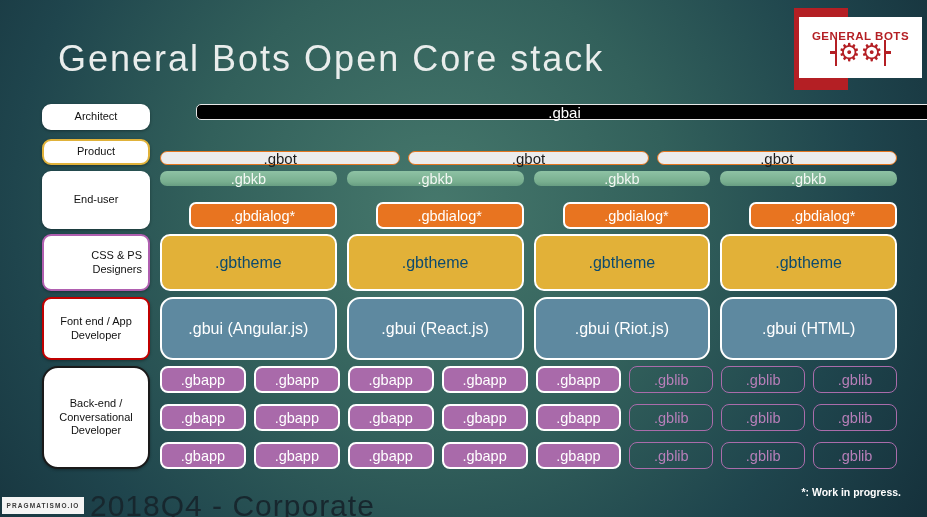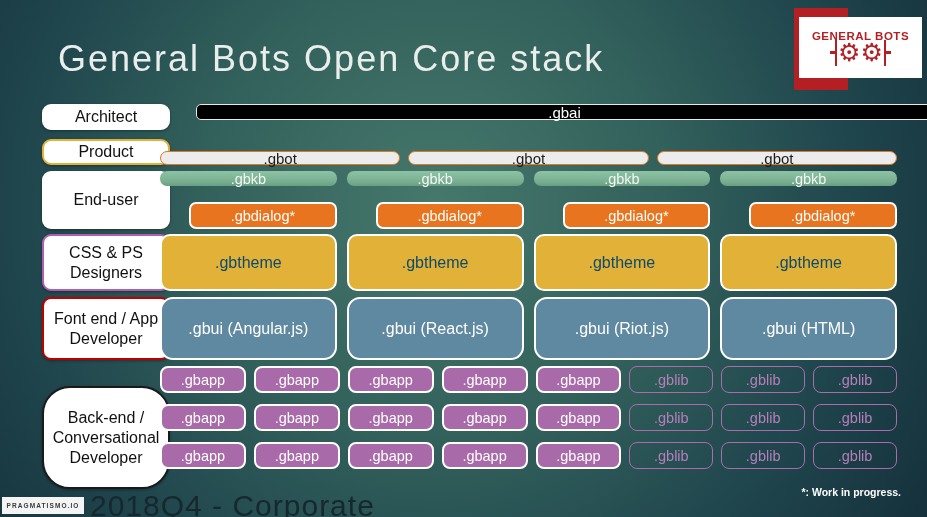--- a/index.html
+++ b/index.html
@@ -24,31 +24,31 @@
   .logo-gears{display:flex;align-items:center;color:#b41f24;line-height:1;margin-top:-2px;}
   .logo-gears .gear{font-size:25px;}
   .logo-gears .axle{width:2.5px;height:26px;background:#b41f24;position:relative;}
   .logo-gears .axle.l{margin-right:1px;}
   .logo-gears .axle.r{margin-left:1px;}
   .logo-gears .axle::before{content:"";position:absolute;top:11px;width:7px;height:3px;background:#b41f24;}
   .logo-gears .axle.l::before{left:-5px;}
   .logo-gears .axle.r::before{right:-5px;}
   
   .side{
-    position:absolute;left:42px;width:128px;background:#fff;border-radius:9px;
+    position:absolute;left:42px;width:108px;background:#fff;border-radius:9px;
     display:flex;align-items:center;justify-content:center;text-align:center;
-    font-size:16px;color:#111;box-sizing:border-box;border:2px solid #fff;
+    font-size:11px;color:#111;box-sizing:border-box;border:2px solid #fff;
     box-shadow:0 1px 3px rgba(0,0,0,0.35);line-height:1.25;padding:2px 6px;
   }
   .side.architect{top:104px;height:26px;}
   .side.product{top:139px;height:26px;border-color:#e0b23a;}
   .side.enduser{top:171px;height:58px;}
-  .side.designers{top:234px;height:57px;border-color:#b05fb0;}
+  .side.designers{top:234px;height:57px;border-color:#b05fb0;text-align:right;}
   .side.frontend{top:297px;height:63px;border-color:#c00000;}
-  .side.backend{top:386px;height:103px;border-color:#1a1a1a;border-radius:28px;}
+  .side.backend{top:366px;height:103px;border-color:#1a1a1a;border-radius:16px;}
   
   .row{position:absolute;left:160px;width:737px;display:flex;}
   .row.cols3{gap:8px;}
   .row.cols4{gap:10px;}
   .row.cols8{gap:8px;}
   .row > div{flex:1;display:flex;align-items:center;justify-content:center;box-sizing:border-box;}
   .row.gbai-row{top:104px;height:16px;margin-left:36px;}
   .gbai{background:#000;border:1.5px solid #e8e8e8;border-radius:5px;color:#fff;font-size:15px;}
   .row.gbot-row{top:139px;height:26px;}
   .gbot{background:#ececec;border:1.5px solid #e4761f;border-radius:7px;color:#1c1c1c;font-size:15px;margin-top:12px;}

